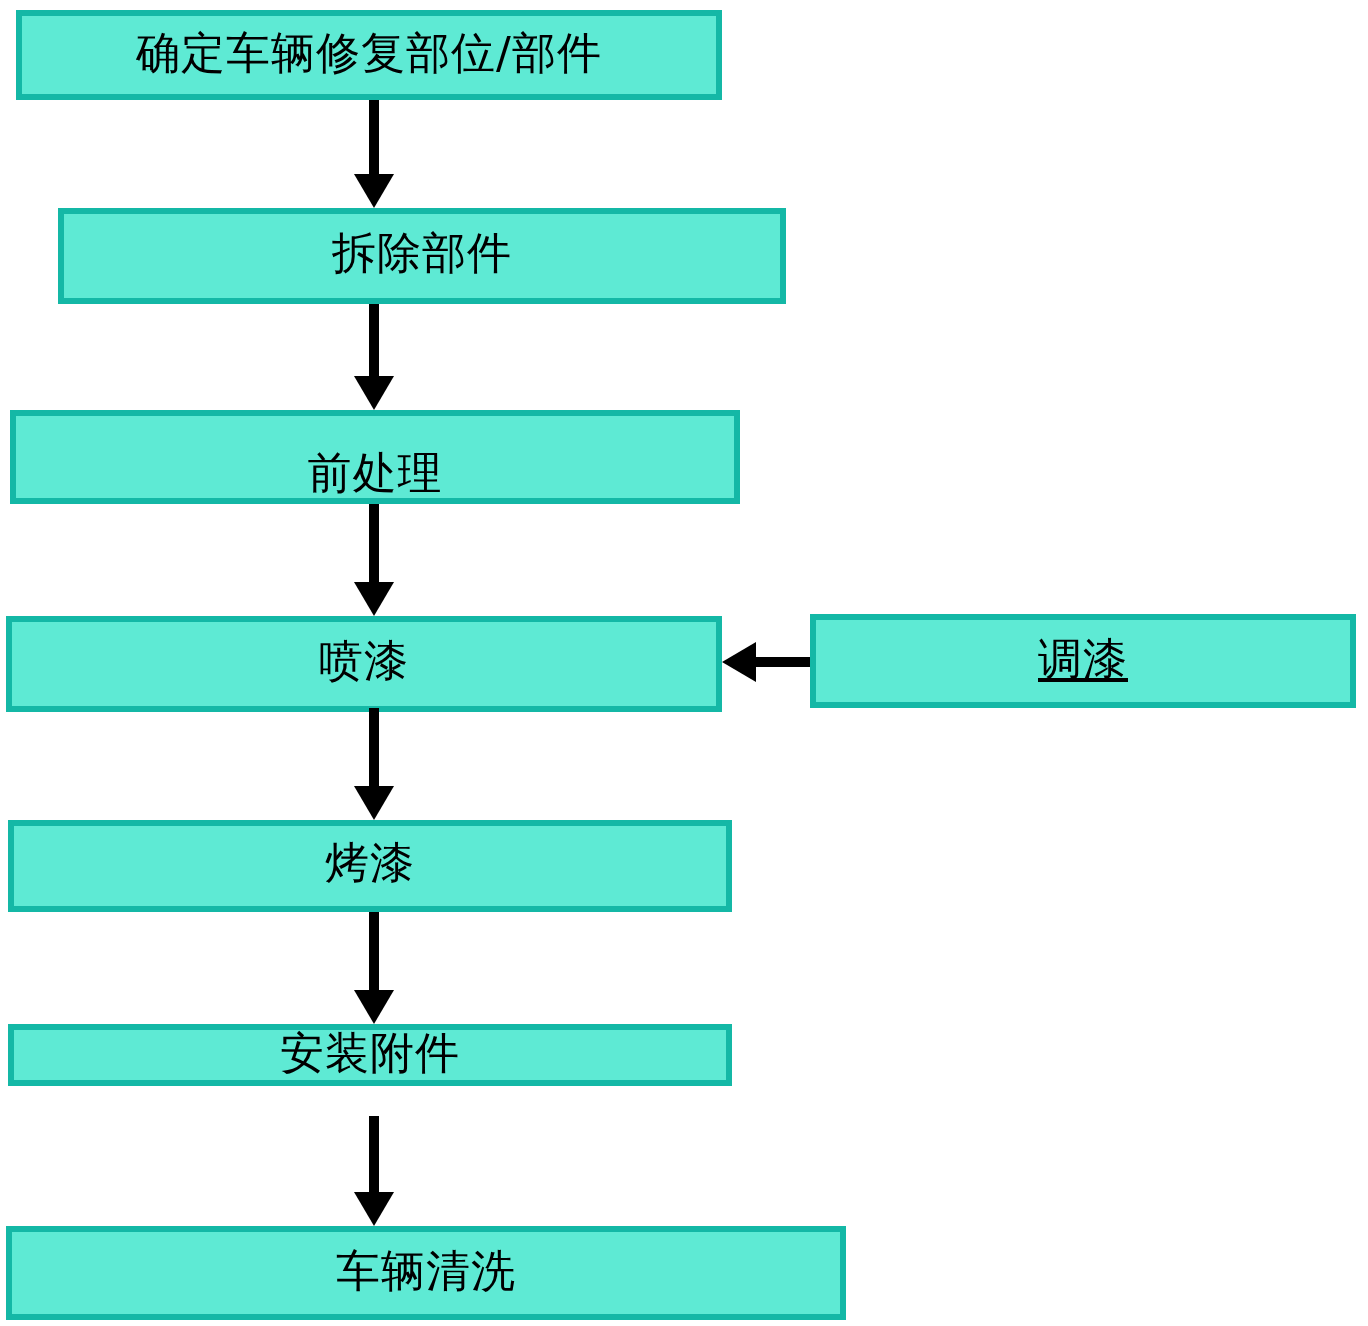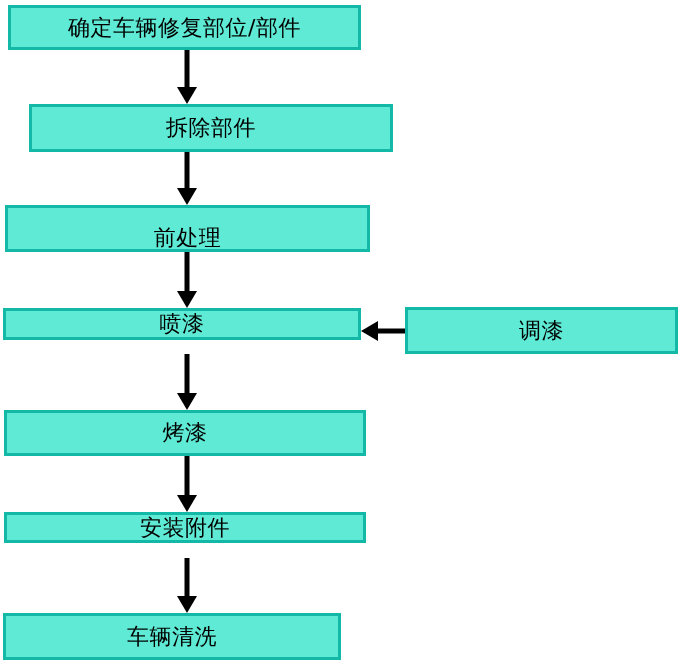--- a/index.html
+++ b/index.html
@@ -106,25 +106,25 @@
 
   <div class="node" style="left:5px; top:205px; width:365px; height:47px;align-items:flex-end;">
     <span class="node-label">前处理</span>
   </div>
 
   <div class="conn-v" style="left:175px; top:252px; width:24px; height:56px;">
     <span class="shaft" style="height:39px;"></span>
     <span class="head"></span>
   </div>
 
-  <div class="node" style="left:3px; top:308px; width:358px; height:32px;">
+  <div class="node" style="left:3px; top:308px; width:358px; height:48px;">
     <span class="node-label">喷漆</span>
   </div>
 
-  <div class="node" style="left:405px; top:307px; width:273px; height:47px;">
+  <div class="node" style="left:405px; top:307px; width:273px; height:47px;text-decoration:underline;">
     <span class="node-label">调漆</span>
   </div>
 
   <div class="conn-h" style="left:361px; top:321px; width:44px; height:20px;">
     <span class="shaft" style="width:30px;"></span>
     <span class="head"></span>
   </div>
 
   <div class="conn-v" style="left:175px; top:354px; width:24px; height:56px;">
     <span class="shaft" style="height:39px;"></span>
@@ -142,17 +142,17 @@
 
   <div class="node" style="left:4px; top:512px; width:362px; height:31px;">
     <span class="node-label">安装附件</span>
   </div>
 
   <div class="conn-v" style="left:175px; top:558px; width:24px; height:55px;">
     <span class="shaft" style="height:38px;"></span>
     <span class="head"></span>
   </div>
 
-  <div class="node" style="left:3px; top:613px; width:338px; height:47px;">
+  <div class="node" style="left:3px; top:613px; width:420px; height:47px;">
     <span class="node-label">车辆清洗</span>
   </div>
 
 </div>
 
 </body></html>

